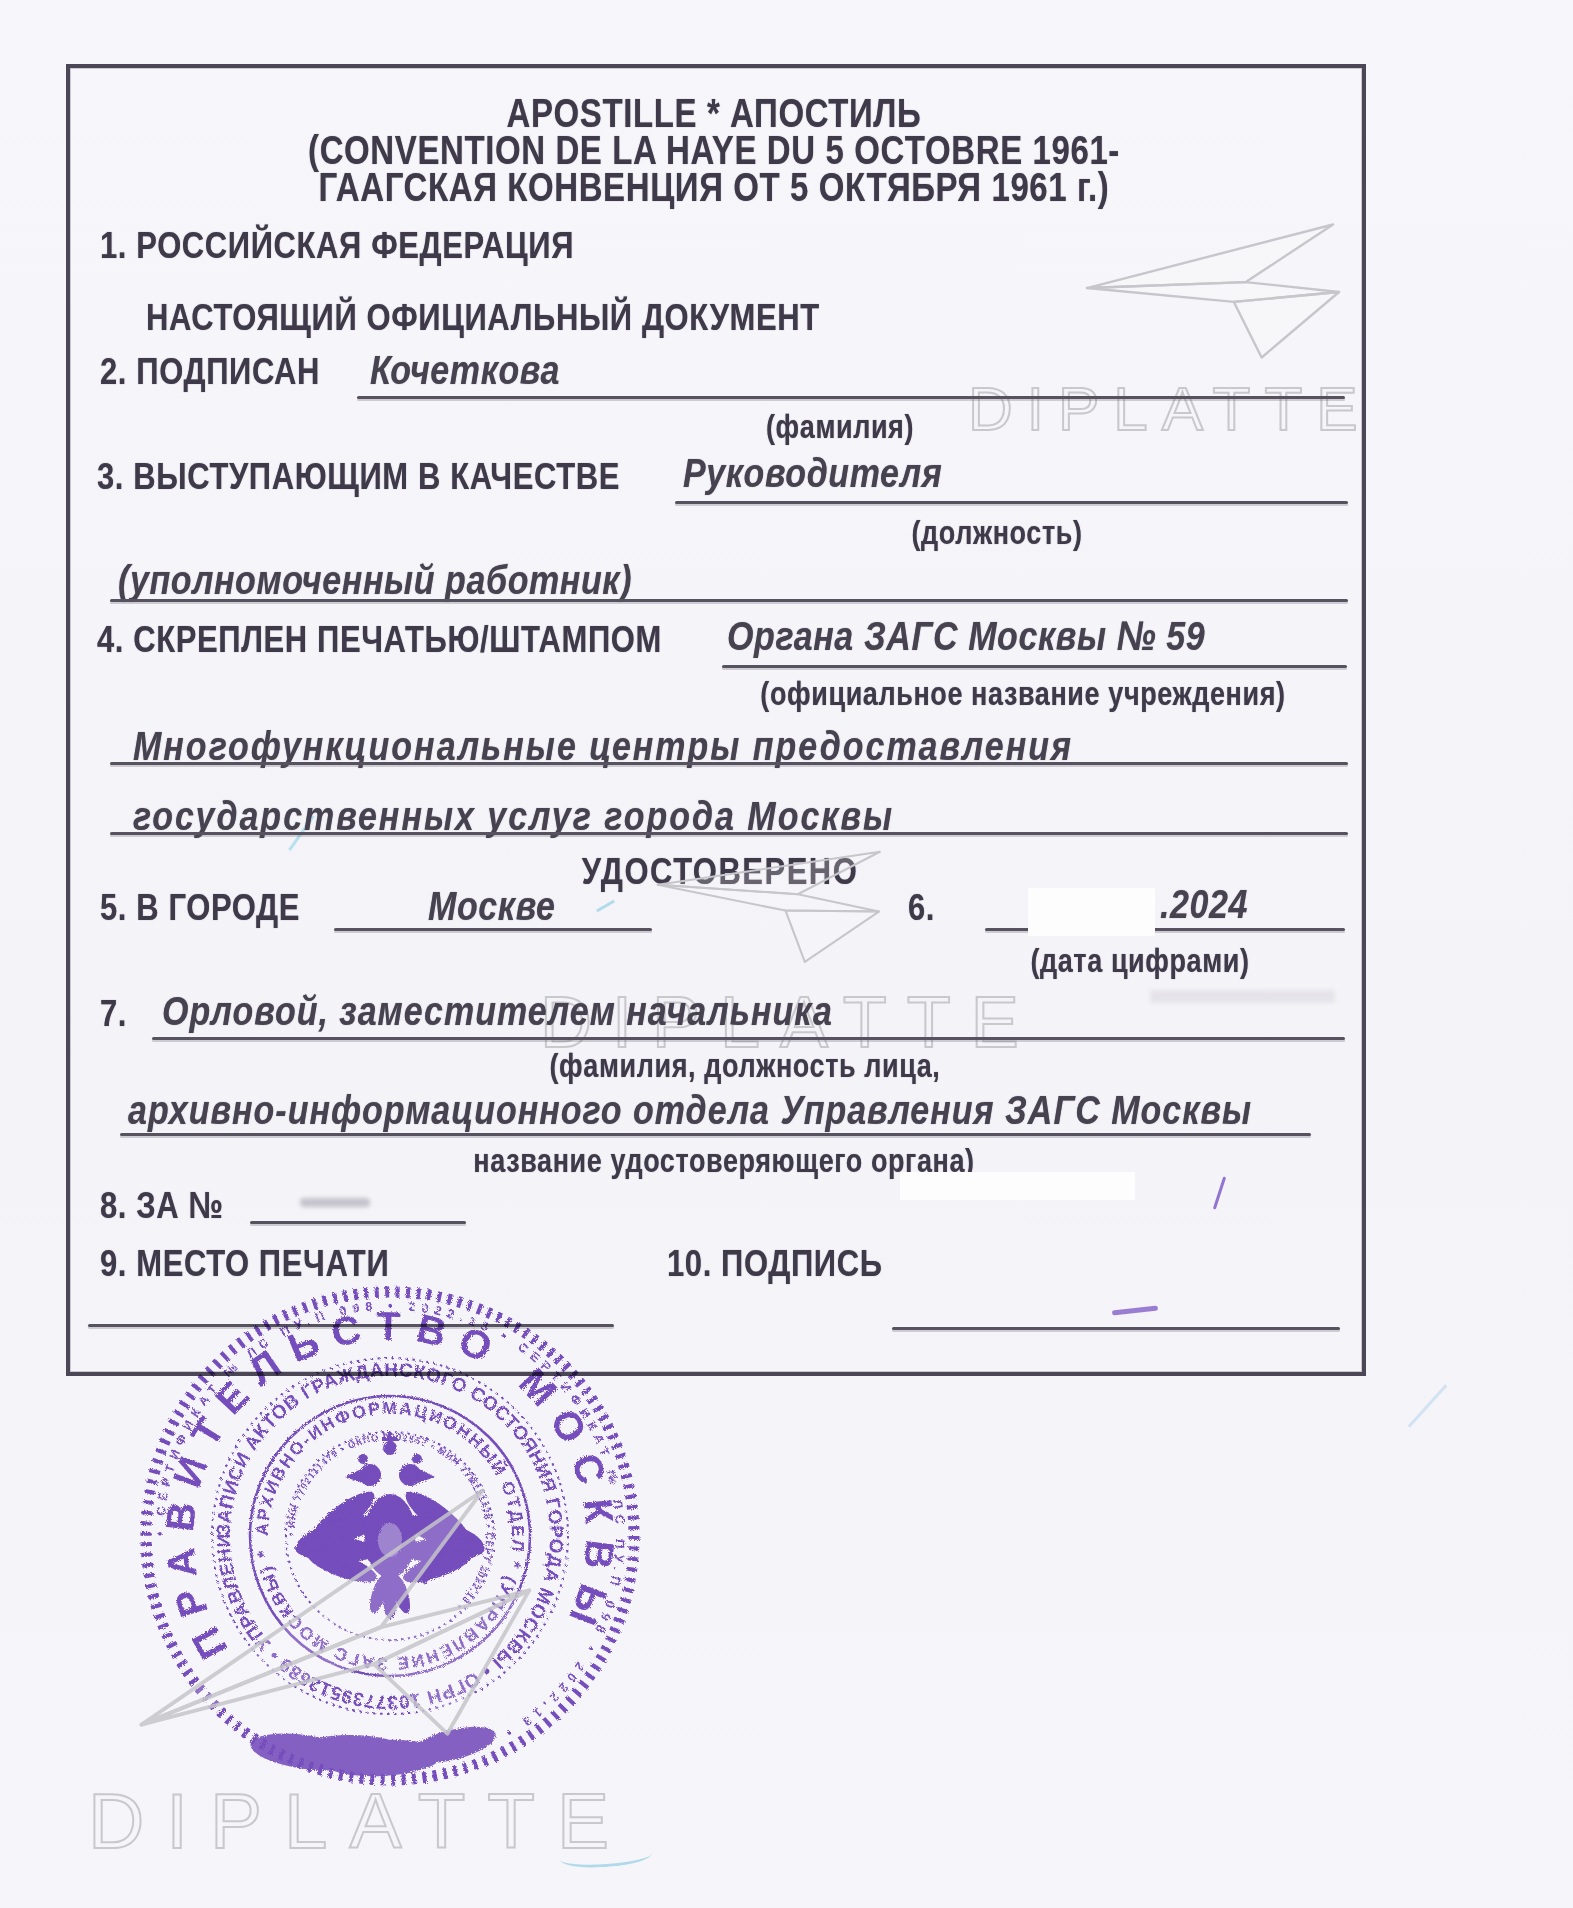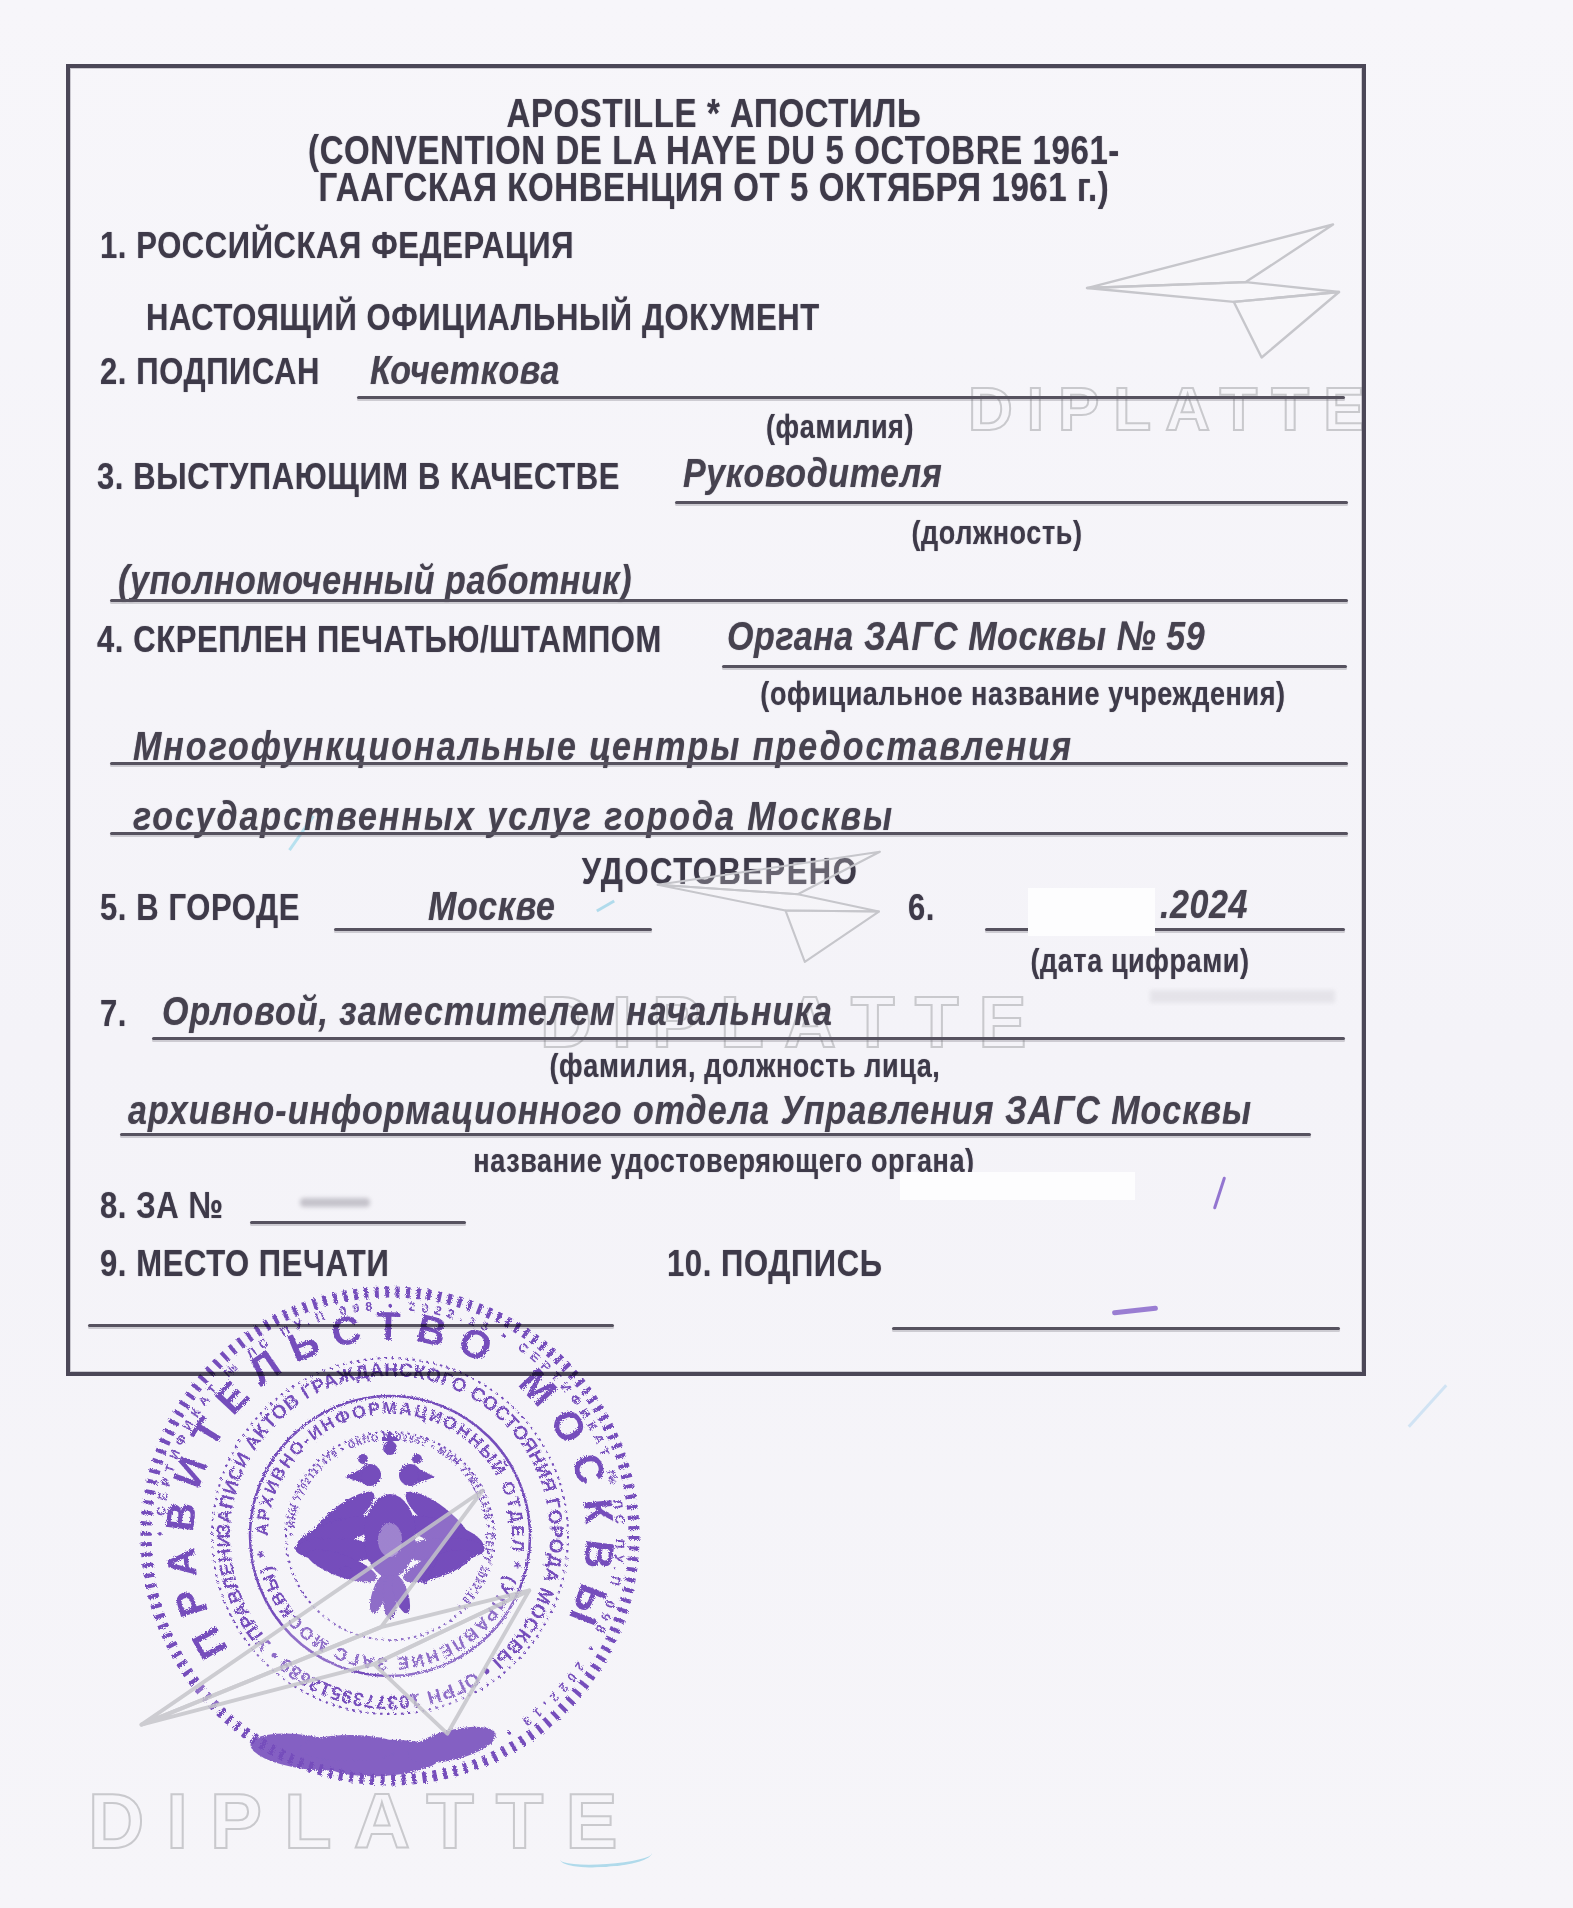--- a/index.html
+++ b/index.html
@@ -17,21 +17,21 @@
     transform:scaleY(1.22);transform-origin:0 50%;
   }
   .ctr{transform:translateX(-50%) scaleY(1.22);transform-origin:50% 50%;}
   .fill{font-style:italic;color:#46424f;}
   .rule{
     position:absolute;height:3px;background:#56525f;border-radius:2px;
     box-shadow:0 2px 0 rgba(86,82,95,.25);
   }
   .whitebox{position:absolute;background:#fdfdfe;z-index:6;}
   .wm{
-    position:absolute;font-weight:700;color:transparent;white-space:nowrap;
+    position:absolute;font-weight:400;color:transparent;white-space:nowrap;
     -webkit-text-stroke:2px #c9c9cd;z-index:1;line-height:1;
   }
   .border-box{
     position:absolute;left:66px;top:64px;width:1292px;height:1304px;
     border:4px solid #4b4757;z-index:2;
     box-shadow:inset 0 0 0 1px rgba(75,71,87,.25);
   }
   .txt-layer{position:absolute;inset:0;z-index:2;}
   .stamp-layer{position:absolute;left:100px;top:1246px;z-index:3;mix-blend-mode:multiply;}
   .plane{position:absolute;z-index:4;}

